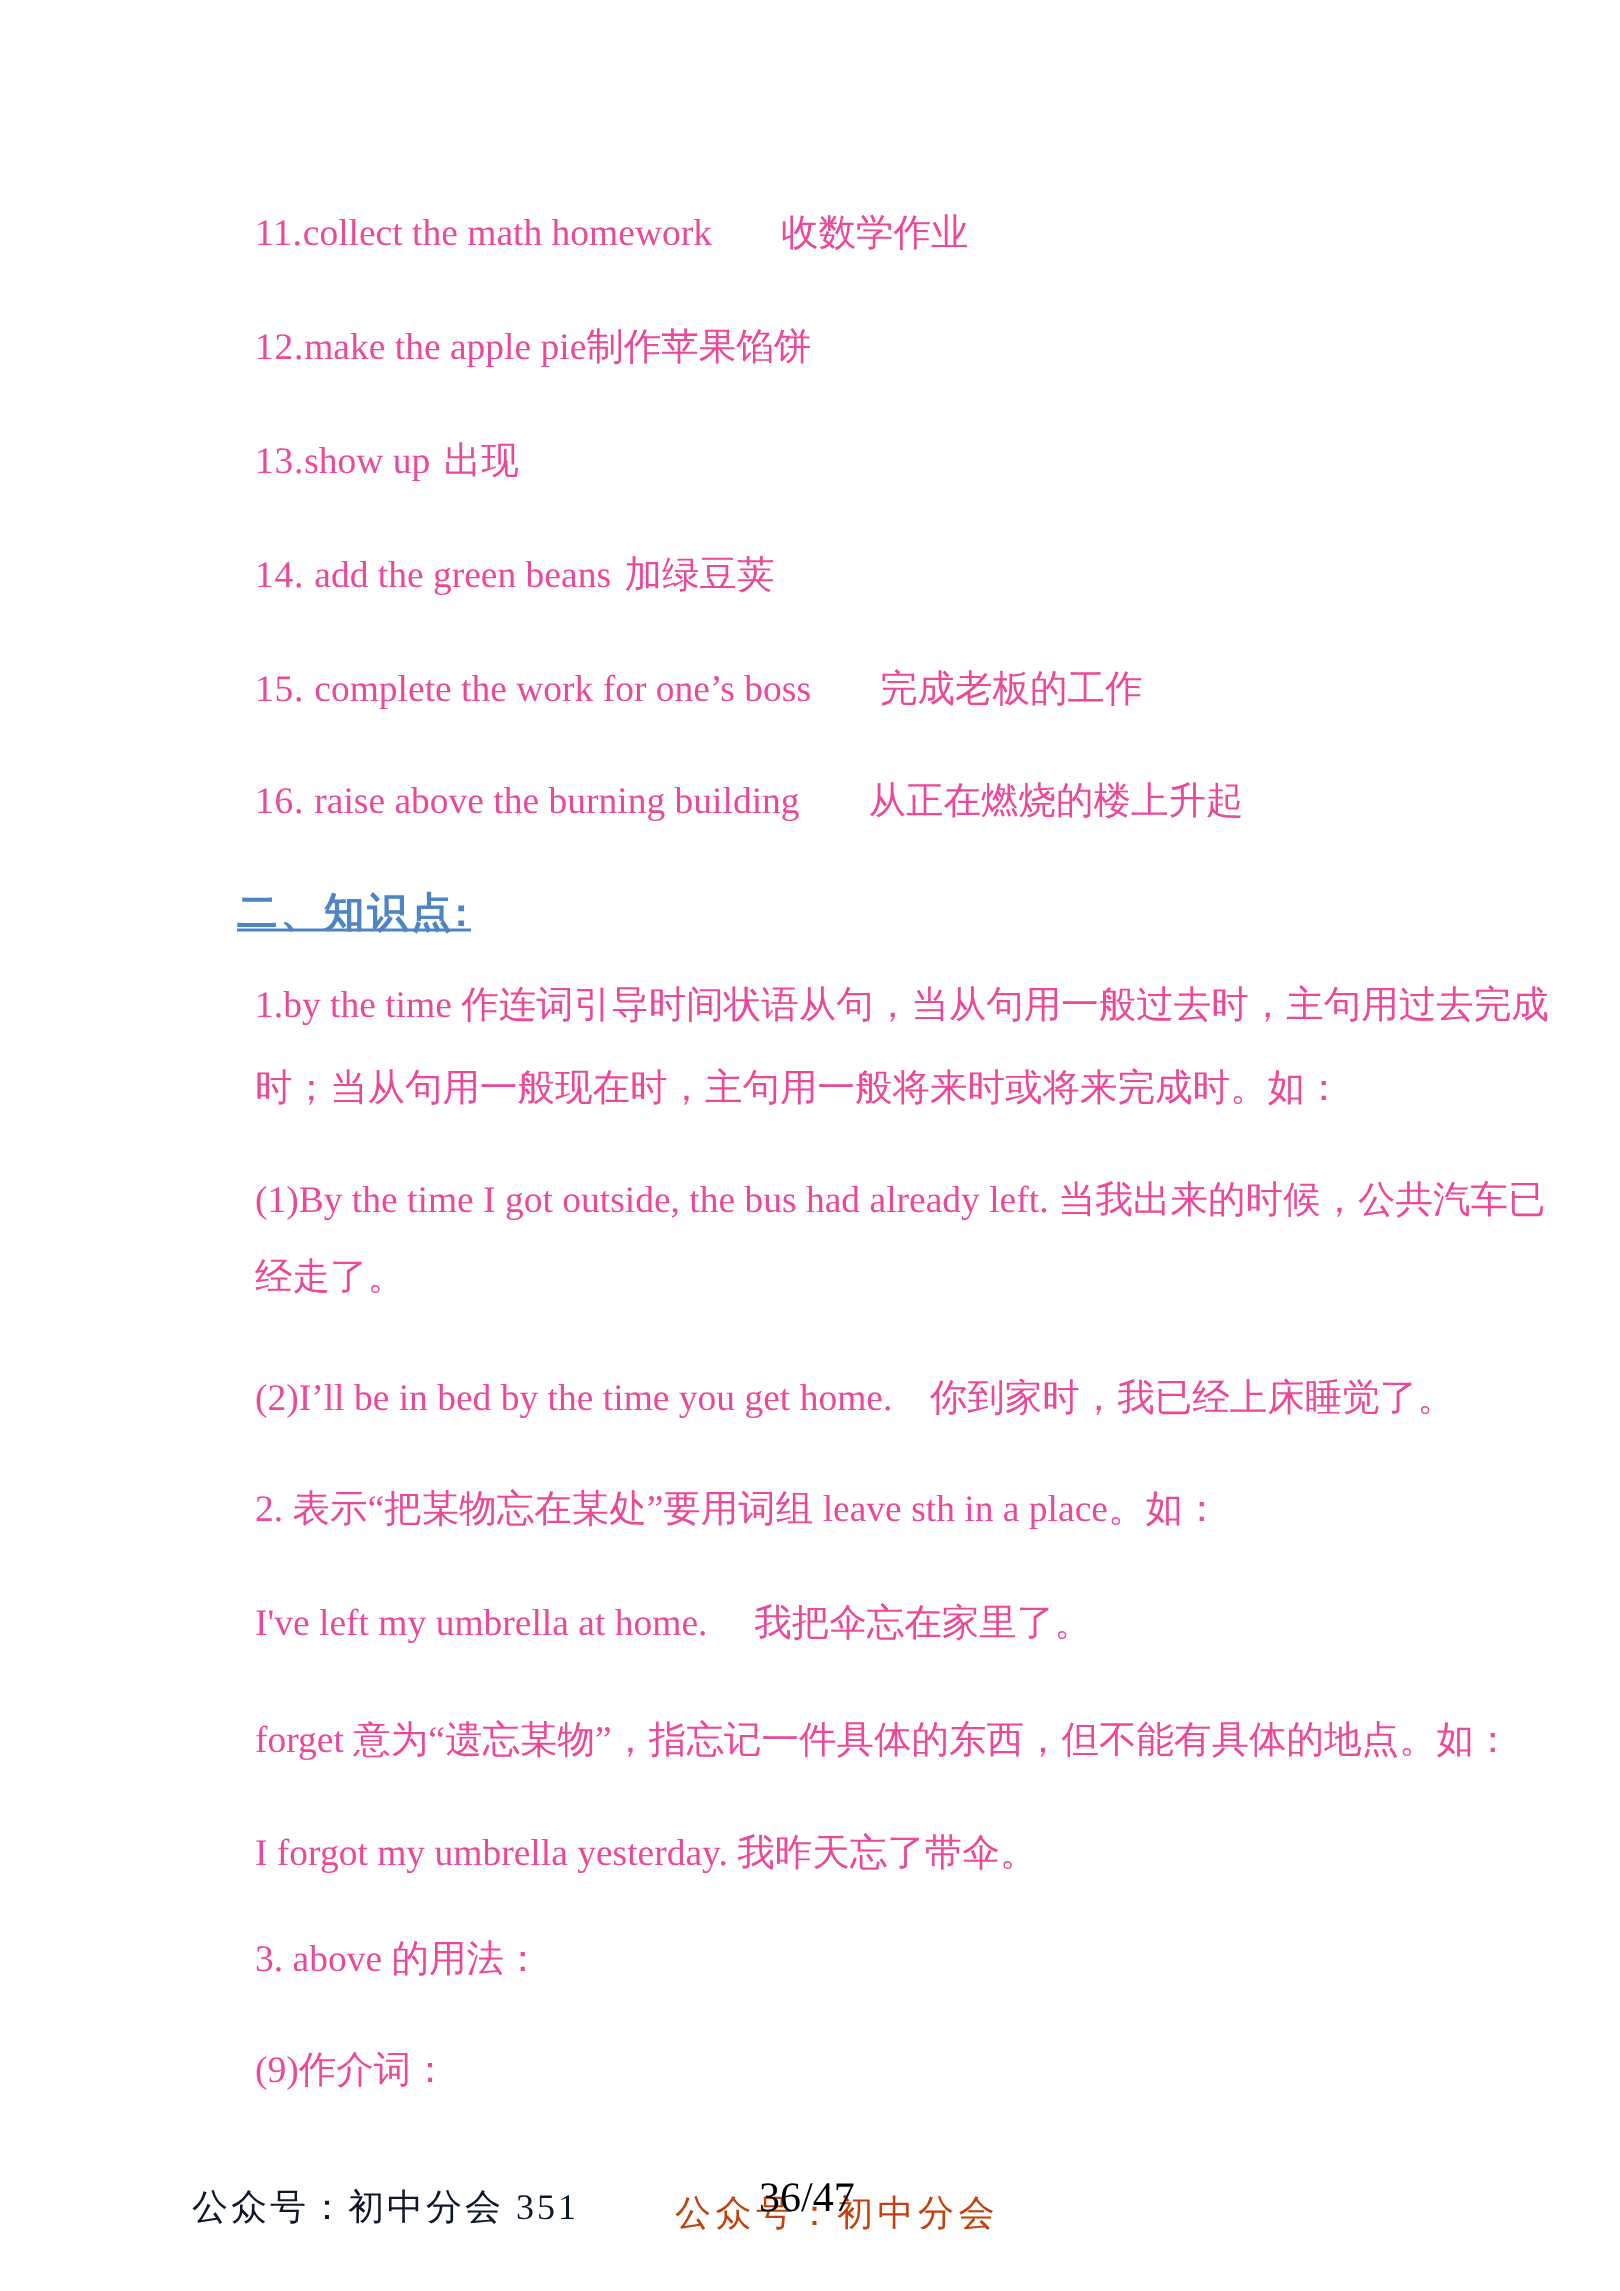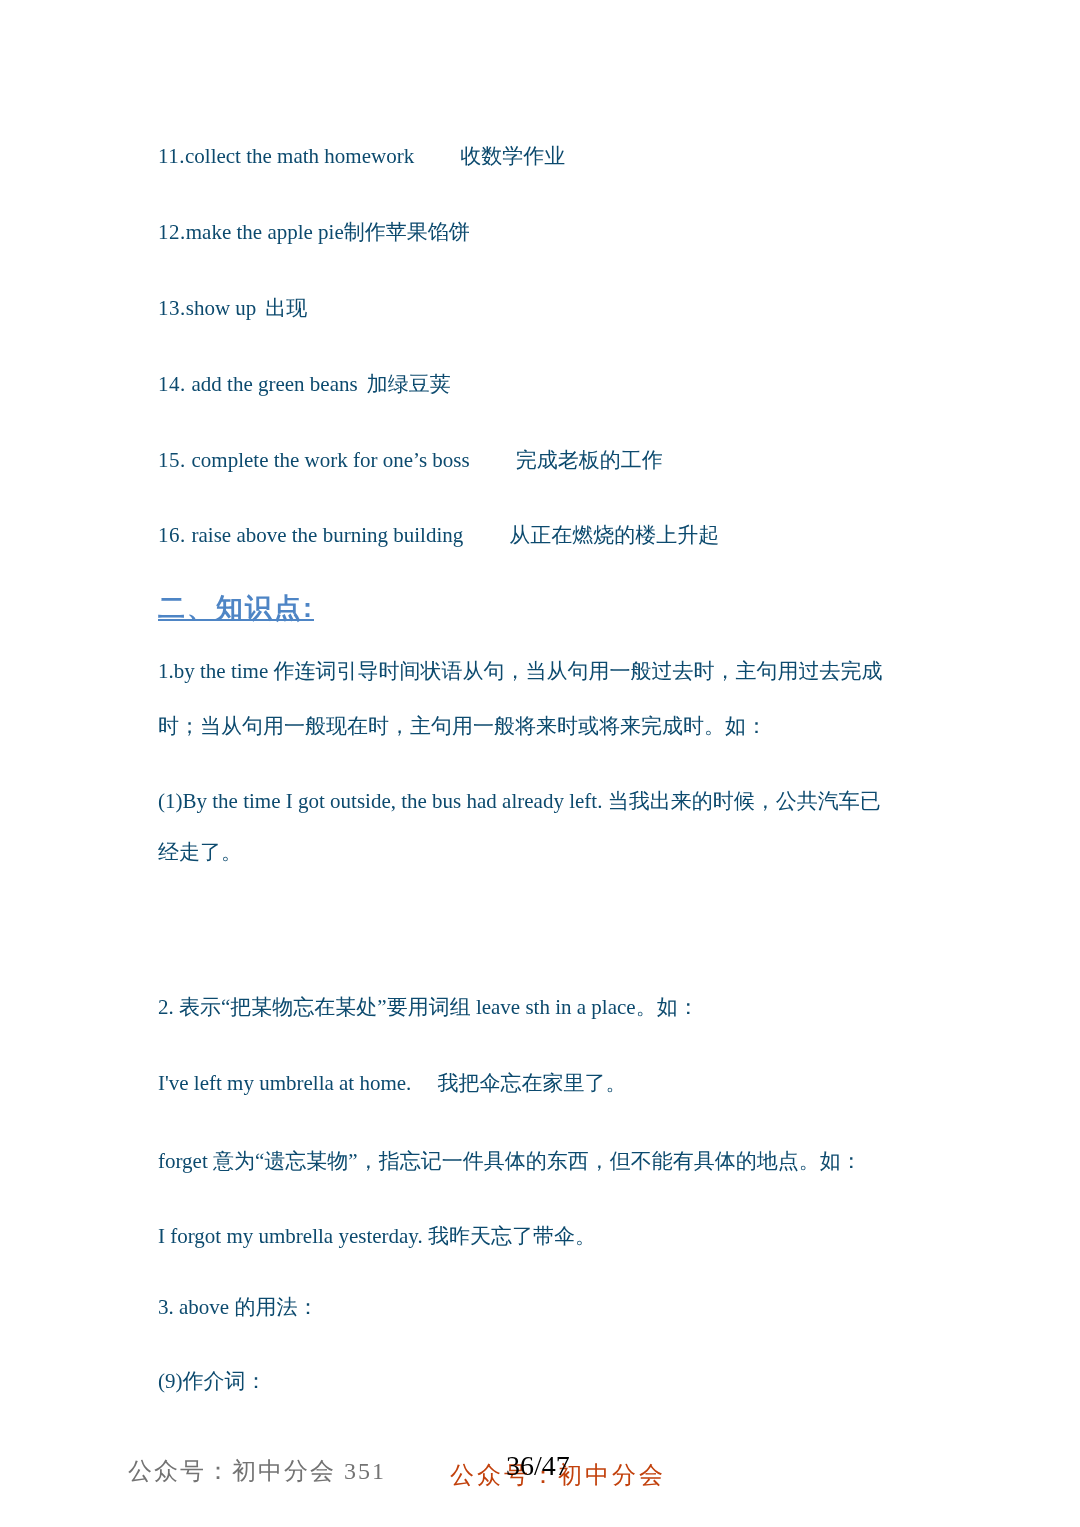--- a/index.html
+++ b/index.html
@@ -7,25 +7,25 @@
     position: relative;
     width: 1080px;
     height: 1527px;
     background: #ffffff;
     font-family: "Liberation Serif", "DejaVu Serif", serif;
     color: #212121;
     overflow: hidden;
   }
   .line {
     position: absolute;
-    left: 158px;
+    left: 170px;
     white-space: nowrap;
-    font-size: 21px;
+    font-size: 25px;
     line-height: 32px;
-    color: #0c4a6e;
+    color: #ec4899;
   }
   .phrase .num { letter-spacing: 0.5px; }
   .phrase .num.bold { font-weight: normal; }
   .phrase .zh { }
   .zh.gap-wide { margin-left: 46px; }
   .zh.gap-mid { }
   .zh.gap-sm  { margin-left: 9px; }
   .section-heading {
     position: absolute;
     left: 158px;
@@ -37,21 +37,21 @@
     color: #4e85c5;
     white-space: nowrap;
     text-decoration: underline;
   }
   .footer-left {
     position: absolute;
     left: 128px;
     top: 1455px;
     font-size: 24px;
     letter-spacing: 2px;
-    color: #737373;
+    color: #0f172a;
     white-space: nowrap;
   }
   .watermark {
     position: absolute;
     left: 450px;
     top: 1459px;
     font-size: 24px;
     letter-spacing: 3px;
     color: #c2410c;
     white-space: nowrap;
@@ -95,20 +95,21 @@
   <div class="line phrase" style="top:519px">
     <span class="num bold">16. </span><span class="en">raise above the burning building</span><span class="zh gap-wide">从正在燃烧的楼上升起</span>
   </div>
 
   <div class="section-heading">二、知识点:</div>
 
   <div class="line" style="top:655px">1.by the time 作连词引导时间状语从句，当从句用一般过去时，主句用过去完成</div>
   <div class="line" style="top:710px">时；当从句用一般现在时，主句用一般将来时或将来完成时。如：</div>
   <div class="line" style="top:785px">(1)By the time I got outside, the bus had already left. 当我出来的时候，公共汽车已</div>
   <div class="line" style="top:836px">经走了。</div>
+  <div class="line" style="top:917px">(2)I’ll be in bed by the time you get home.　你到家时，我已经上床睡觉了。</div>
   <div class="line" style="top:991px">2.  表示“把某物忘在某处”要用词组 leave sth in a place。如：</div>
   <div class="line" style="top:1067px">I've left my umbrella at home.　 我把伞忘在家里了。</div>
   <div class="line" style="top:1145px">forget 意为“遗忘某物”，指忘记一件具体的东西，但不能有具体的地点。如：</div>
   <div class="line" style="top:1220px">I forgot my umbrella yesterday. 我昨天忘了带伞。</div>
   <div class="line" style="top:1291px">3. above 的用法：</div>
   <div class="line" style="top:1365px">(9)作介词：</div>
 
   <div class="footer-left">公众号：初中分会  351</div>
   <div class="watermark">公众号：初中分会</div>
   <div class="page-number">36/47</div>

